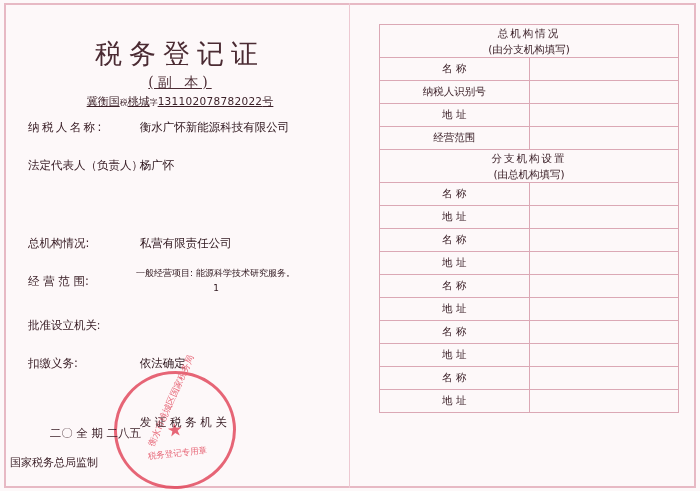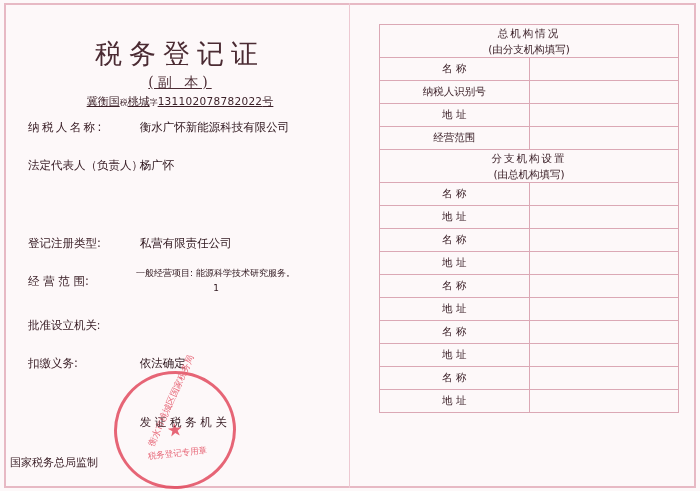--- a/index.html
+++ b/index.html
@@ -203,21 +203,21 @@
       <span class="val">衡水广怀新能源科技有限公司</span>
     </div>
 
     <div class="row" style="top:150px;">
       <span class="lbl" style="width:108px;">法定代表人（负责人）:</span>
       <span class="val">杨广怀</span>
     </div>
 
 
     <div class="row" style="top:228px;">
-      <span class="lbl" style="width:108px;">登记注册类型:</span>
+      <span class="lbl" style="width:108px;">总机构情况:</span>
       <span class="val">私营有限责任公司</span>
     </div>
 
     <div class="row" style="top:266px;">
       <span class="lbl" style="width:108px;">经 营 范 围:</span>
     </div>
     <div class="scope-val">
       <span>一般经营项目: 能源科学技术研究服务。</span>
       <span class="l2">1</span>
     </div>
@@ -238,20 +238,24 @@
       </div>
       <div class="seal-inner">★</div>
       <div class="seal-bottom">税务登记专用章</div>
     </div>
 
     <div class="issue-row">
       <span style="display:inline-block;width:108px;"></span>
       <span>发 证 税 务 机 关</span>
     </div>
 
+    <div class="date-row">
+      <span style="display:inline-block;width:18px;"></span>
+      <span>二〇 全 期 二八五</span>
+    </div>
 
     <div class="footer">国家税务总局监制</div>
   </div>
 
   <div class="right">
     <table class="reg">
       <tbody>
         <tr>
           <td class="head" colspan="2">
             <span class="h1">总机构情况</span>

